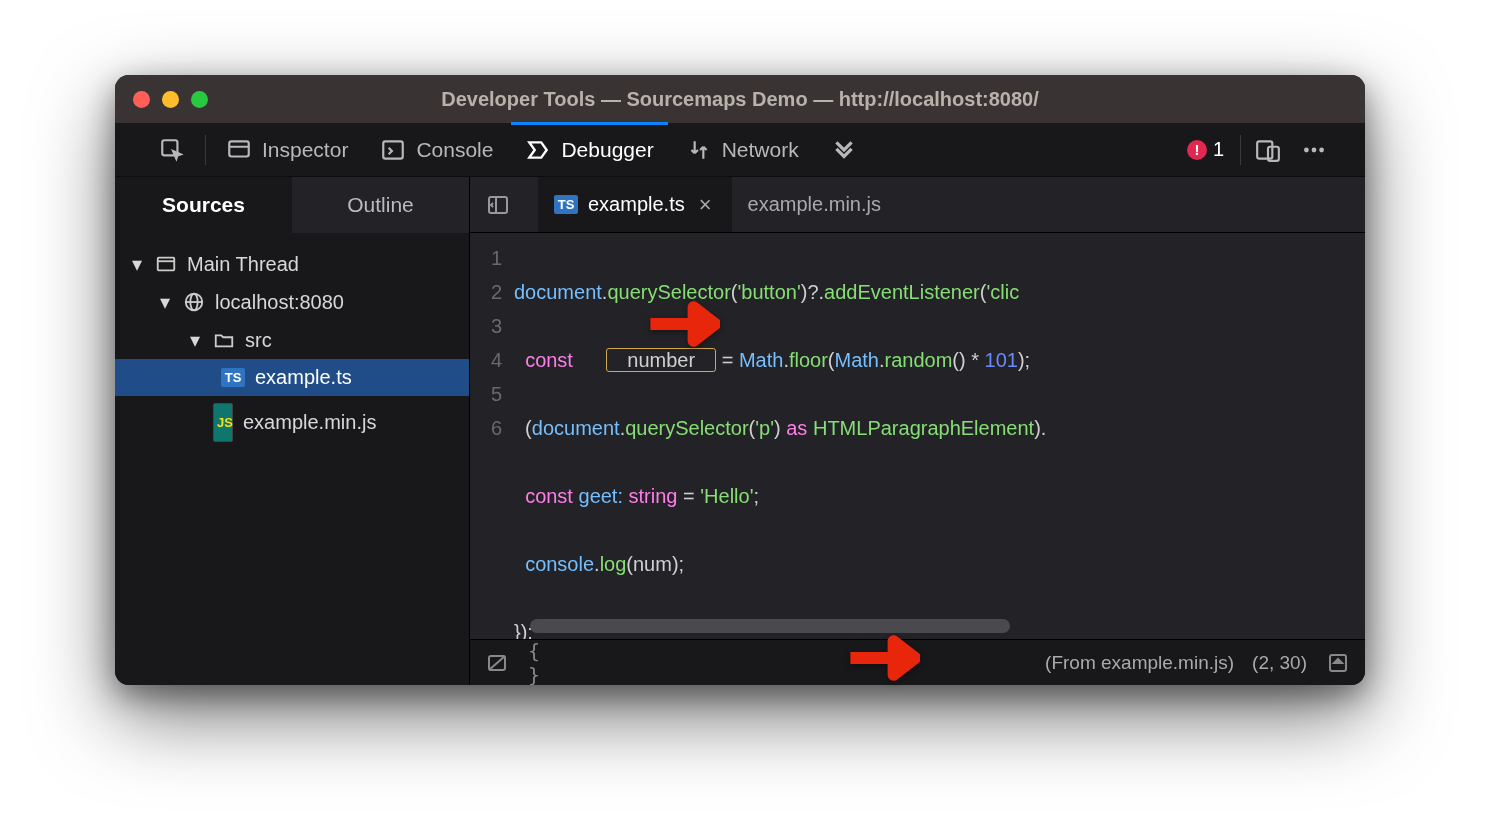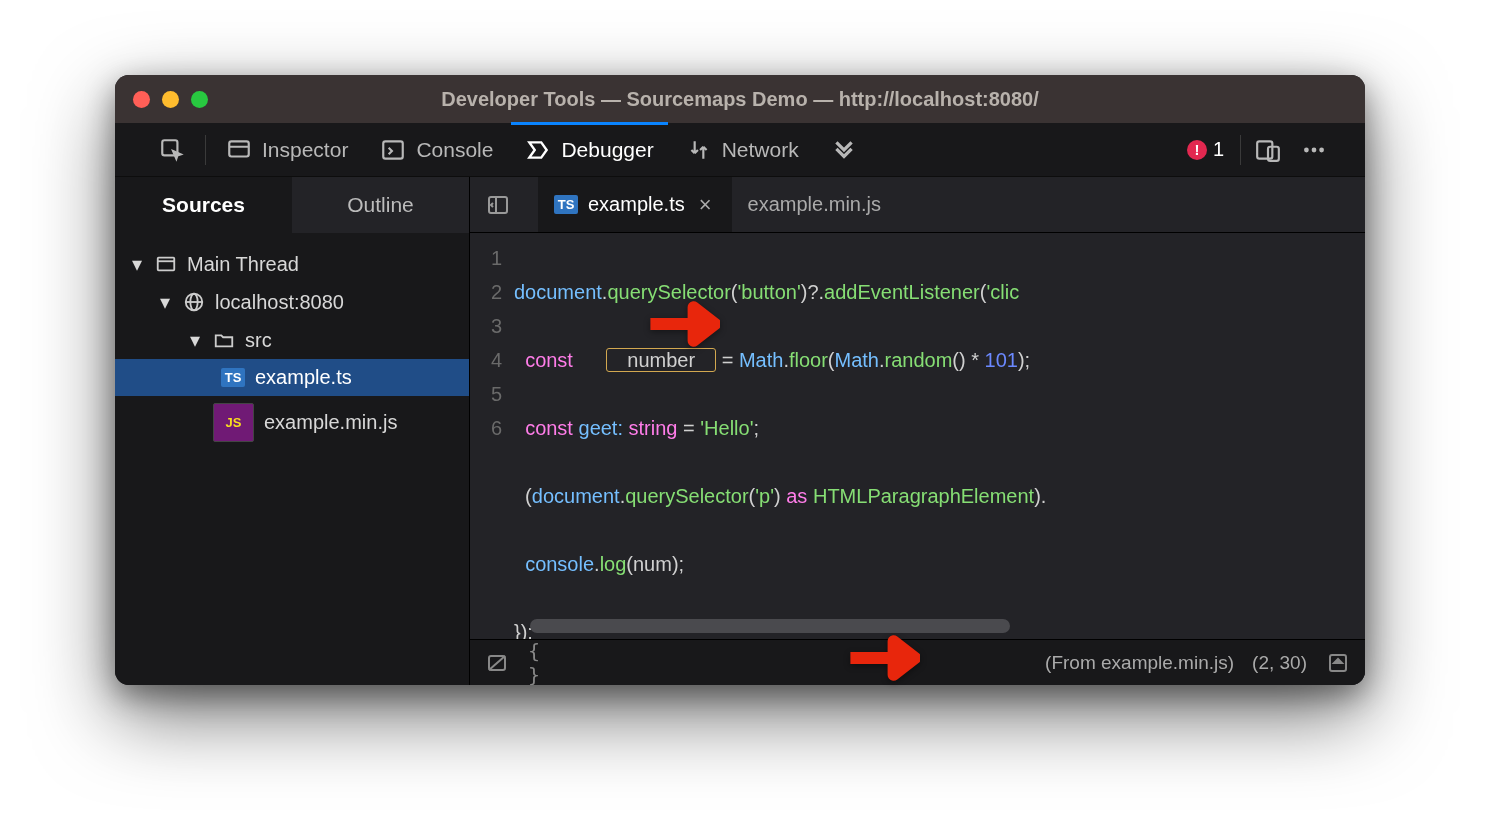--- a/index.html
+++ b/index.html
@@ -37,21 +37,21 @@
 .side-tabs { display:flex; height:56px;text-align:center; }
 .side-tab { flex:1; display:flex; align-items:center; justify-content:center; font-size:21px; color:#bbb; cursor:pointer; background:#232327;}
 .side-tab.active { background:#18181a; color:#fff; font-weight:600;}
 .tree { padding:12px 0; font-size:20px; color:#d8d8d8;}
 .tree-row { display:flex; align-items:center; gap:10px; padding:7px 8px 7px 14px; cursor:pointer;}
 .tree-row .tw { width:16px; display:inline-flex; justify-content:center;}
 .tree-row .ic { width:22px; height:22px; display:inline-flex; align-items:center; justify-content:center;}
 .tree-row.d1{padding-left:42px;} .tree-row.d2{padding-left:72px;} .tree-row.d3{padding-left:106px;}
 .tree-row.sel { background:#204d87; color:#fff;}
 .ts-badge { background:#2f74c0; color:#fff; font-size:13px; font-weight:700; padding:2px 3px; border-radius:2px; width:24px; text-align:center;}
-.js-badge { background:#701a75; color:#f7df1e; font-size:13px; font-weight:700; padding:11px 3px; border-radius:2px; width:41px; text-align:center; border:1px solid #444;}
+.js-badge { background:#0f766e; color:#f7df1e; font-size:13px; font-weight:700; padding:11px 3px; border-radius:2px; width:20px; text-align:center; border:1px solid #444;}
 .main { flex:1; display:flex; flex-direction:column; background:#232327;}
 .editor-tabs { height:56px; display:flex; align-items:center; background:#232327; border-bottom:1px solid #000; padding-left:8px; gap:0;}
 .etab-ico { width:40px; height:40px; display:flex; align-items:center; justify-content:center; color:#999; cursor:pointer;}
 .etab { display:flex; align-items:center; gap:10px; padding:0 16px; height:100%; color:#aaa; font-size:20px; cursor:pointer;}
 .etab.active { color:#fff; background:#18181a;}
 .etab .close { color:#aaa; font-size:22px; padding:0 4px;}
 .editor { flex:1; background:#232327; display:flex; font-family: "SF Mono", Monaco, Menlo, Consolas, monospace; font-size:20px; line-height:34px; overflow:hidden; position:relative;}
 .gutter { width:44px; text-align:right; color:#6a6a6a; padding:8px 12px 8px 0; user-select:none; background:#232327;}
 .code { flex:1; padding:8px 0; white-space:pre; color:#d0d0d0; overflow:hidden;}
 .tok-kw{color:#ff7de9;} .tok-var{color:#75bfff;} .tok-type{color:#ff7de9;} .tok-str{color:#86de74;} .tok-num{color:#6b89ff;} .tok-fn{color:#86de74;} .tok-obj{color:#75bfff;} .tok-cls{color:#86de74;}
@@ -212,22 +212,22 @@
             <div>1</div>
             <div>2</div>
             <div>3</div>
             <div>4</div>
             <div>5</div>
             <div>6</div>
           </div>
         <div class="code">
 <div><span class="tok-obj">document</span><span>.</span><span class="tok-fn">querySelector</span><span>(</span><span class="tok-str">'button'</span><span>)?.</span><span class="tok-fn">addEventListener</span><span>(</span><span class="tok-str">'clic</span></div>
 <div><span>  </span><span class="tok-kw">const</span><span> </span><span>     </span><span class="hilite">number</span><span> = </span><span class="tok-obj">Math</span><span>.</span><span class="tok-fn">floor</span><span>(</span><span class="tok-obj">Math</span><span>.</span><span class="tok-fn">random</span><span>() * </span><span class="tok-num">101</span><span>);</span></div>
+<div><span>  (</span><span class="tok-obj">document</span><span>.</span><span class="tok-fn">querySelector</span><span>(</span><span class="tok-str">'p'</span><span>) </span><span class="tok-kw">as</span><span> </span><span class="tok-cls">HTMLParagraphElement</span><span>).</span></div>
 <div><span>  </span><span class="tok-kw">const</span><span class="tok-var"> g</span><span class="tok-var">eet: </span><span class="tok-type">string</span><span> = </span><span class="tok-str">'Hello'</span><span>;</span></div>
-<div><span>  (</span><span class="tok-obj">document</span><span>.</span><span class="tok-fn">querySelector</span><span>(</span><span class="tok-str">'p'</span><span>) </span><span class="tok-kw">as</span><span> </span><span class="tok-cls">HTMLParagraphElement</span><span>).</span></div>
 <div><span>  </span><span class="tok-obj">console</span><span>.</span><span class="tok-fn">log</span><span>(num);</span></div>
 <div><span>});</span></div>
         </div>
         <div class="hscroll"></div>
       </div>
 
       <div class="statusbar">
         <div class="sb-ico">
             <svg viewBox="0 0 24 24" width="24" height="24" fill="none" stroke="currentColor" stroke-width="2">
               <rect x="4" y="5" width="16" height="14" rx="2"></rect>

